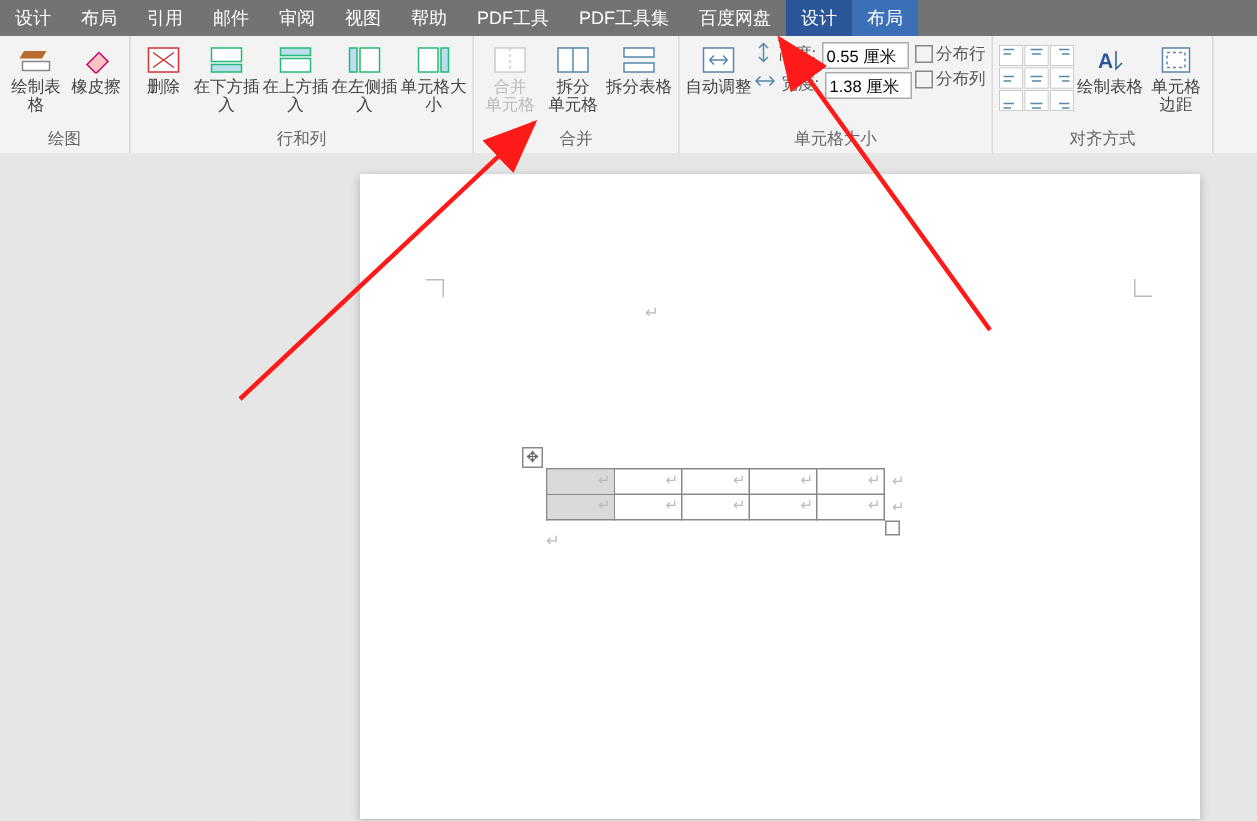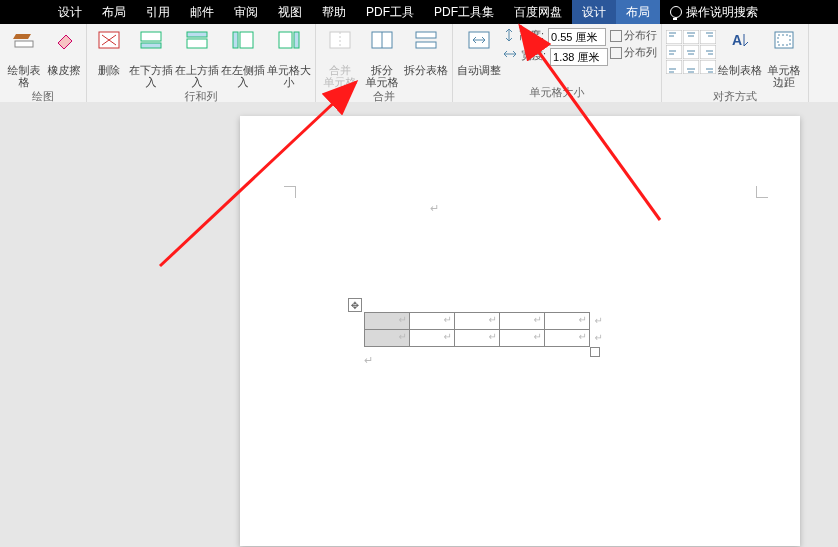--- a/index.html
+++ b/index.html
@@ -1,31 +1,31 @@
 <!DOCTYPE html>
 <html><head>
 <meta charset="utf-8">
 <style>
   html,body{margin:0;padding:0;font-family:"Microsoft YaHei","Segoe UI",sans-serif;font-size:12px;background:#e6e6e6;overflow:hidden;}
   .app{width:838px;height:547px;position:relative;background:#e6e6e6;}
   
-  .tabs{height:24px;background:#000000;display:flex;align-items:stretch;color:#fff;padding-left:48px;}
+  .tabs{height:24px;background:#737373;display:flex;align-items:stretch;color:#fff;}
   .tab{padding:0 10px;display:flex;align-items:center;cursor:pointer;white-space:nowrap;}
   .tab.context{background:#2b579a;}
   .tab.active{background:#3b6fb6;}
   .tab.search{display:flex;align-items:center;gap:4px;}
   .bulb{width:10px;height:10px;border:1px solid #fff;border-radius:50%;position:relative;}
   .bulb::after{content:"";position:absolute;width:4px;height:2px;background:#fff;left:2px;bottom:-3px;}
   
   .ribbon{height:78px;background:#f3f3f3;border-bottom:1px solid #d0d0d0;display:flex;}
   .group{display:flex;flex-direction:column;border-right:1px solid #d9d9d9;padding:2px 4px 0 4px;}
   .group-body{flex:1;display:flex;align-items:flex-start;gap:2px;}
   .group-label{text-align:center;color:#666;font-size:11px;padding:1px 0 2px 0;}
   .big-btn{display:flex;flex-direction:column;align-items:center;justify-content:flex-start;width:44px;padding-top:4px;cursor:pointer;gap:2px;}
-  .big-btn .lbl{font-size:11px;color:#444;text-align:center;line-height:12px;margin-top:12px;}
+  .big-btn .lbl{font-size:11px;color:#444;text-align:center;line-height:12px;}
   .big-btn.disabled .lbl{color:#bbb;}
   .ico{width:24px;height:20px;display:flex;align-items:center;justify-content:center;}
   svg{display:block;}
   .stacked{display:flex;flex-direction:column;gap:2px;padding-top:2px;}
   .field-row{display:flex;gap:4px;}
   .field-row .k{font-size:11px;color:#555;}
   .field-row input{width:52px;height:16px;font-size:11px;border:1px solid #aaa;padding:0 2px;}
   .chk{font-size:11px;color:#555;display:flex;align-items:center;gap:2px;text-align:center;}
   .chk .box{width:10px;height:10px;border:1px solid #888;}
   
@@ -64,24 +64,20 @@
   <div class="tab">引用</div>
   <div class="tab">邮件</div>
   <div class="tab">审阅</div>
   <div class="tab">视图</div>
   <div class="tab">帮助</div>
   <div class="tab">PDF工具</div>
   <div class="tab">PDF工具集</div>
   <div class="tab">百度网盘</div>
   <div class="tab context">设计</div>
   <div class="tab active">布局</div>
-  <div class="tab search">
-    <span class="bulb"></span>
-    <span>操作说明搜索</span>
-  </div>
 </div>
 
 <div class="ribbon">
 
   <div class="group">
     <div class="group-body">
       <div class="big-btn" style="width:40px">
         <div class="ico">
           <svg width="22" height="18">
                 <rect x="2" y="10" width="18" height="6" fill="#fff" stroke="#888"></rect>

